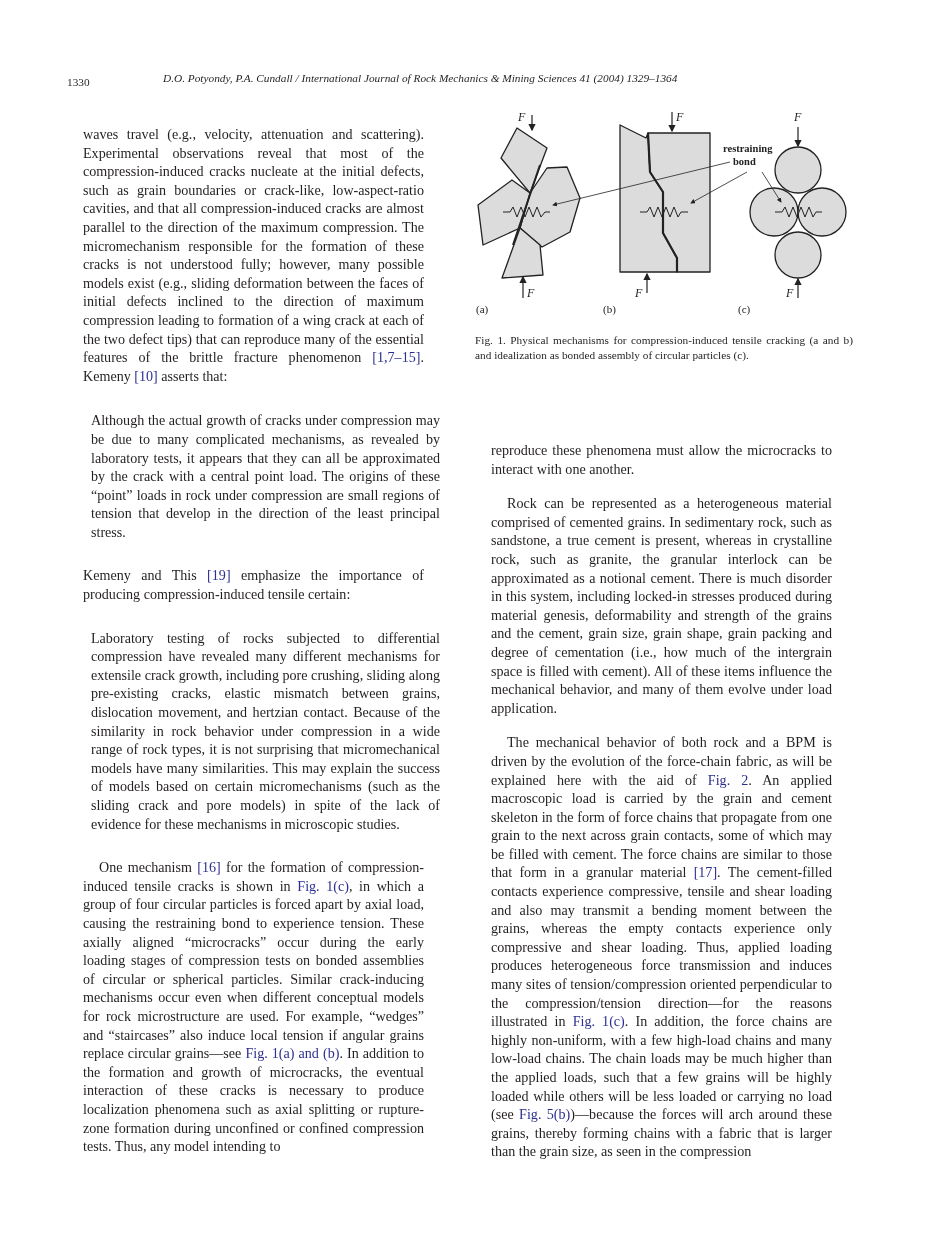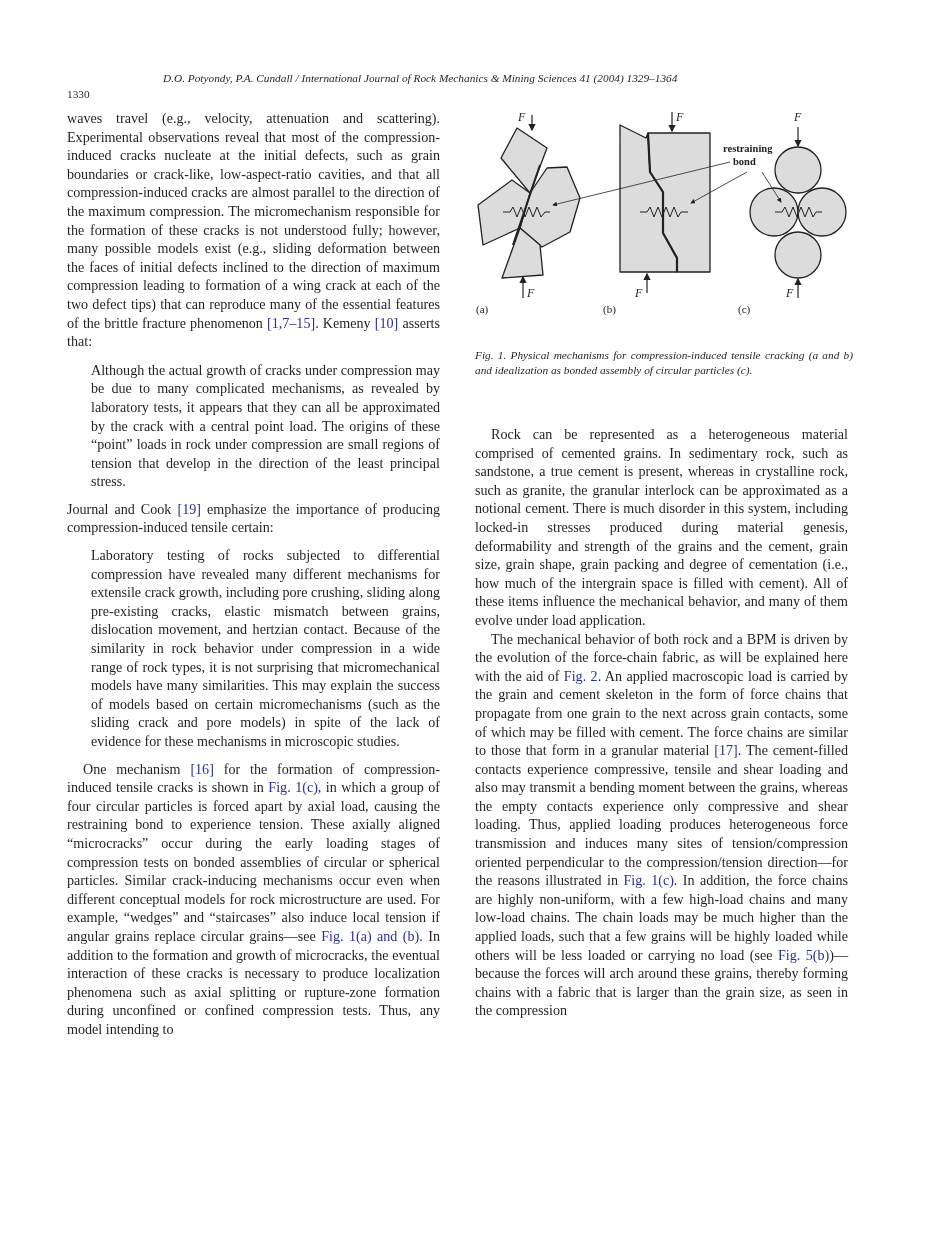--- a/index.html
+++ b/index.html
@@ -1,47 +1,47 @@
 <!DOCTYPE html>
 <html><head>
 <meta charset="utf-8">
 <style>
   html, body { margin: 0; padding: 0; background: #ffffff; }
   body { width: 927px; height: 1236px; position: relative; overflow: hidden;
          font-family: "Liberation Serif", "DejaVu Serif", serif; color: #231f20; }
   .running-head { position: absolute; top: 72px; left: 67px; width: 790px; font-size: 11.3px; }
-  .running-head .pno { position: absolute; left: 0; top: 16px; }
+  .running-head .pno { position: absolute; left: 0; top: 4px; }
   .running-head .jtitle { position: absolute; left: 90px; top: 0; font-style: italic; white-space: nowrap; margin-left: 6px; }
   .col { position: absolute; width: 373px; font-size: 14.1px; line-height: 18.6px; text-align: justify; }
-  .col p { margin: 0; hyphens: manual; }
+  .col p { margin: 16px; hyphens: manual; }
   .col p.indent { text-indent: 16px; }
   .col p.quote { margin: 0 0 0 24px; }
   .col-left { left: 67px; top: 109px; }
   .col-right { left: 475px; top: 425px; }
   .gap-s { height: 9px; }
   .gap-m { height: 10px; }
   .link { color: #2b2f8f; cursor: pointer; }
   .figure { position: absolute; left: 470px; top: 105px; width: 390px; height: 225px; }
   .figure svg { width: 390px; height: 225px; display: block; }
-  .caption { position: absolute; left: 475px; top: 348px; width: 378px; font-size: 11.3px; line-height: 15.2px; text-align: justify; font-style: italic; }
+  .caption { position: absolute; left: 475px; top: 333px; width: 378px; font-size: 11.3px; line-height: 15.2px; text-align: justify; }
 </style>
 </head>
 <body>
 
 <div class="running-head">
   <span class="pno">1330</span>
   <span class="jtitle">D.O. Potyondy, P.A. Cundall / International Journal of Rock Mechanics &amp; Mining Sciences 41 (2004) 1329–1364</span>
 </div>
 
 <div class="col col-left">
   <p><span>waves travel (e.g., velocity, attenuation and scattering). Experimental observations reveal that most of the compression-induced cracks nucleate at the initial defects, such as grain boundaries or crack-like, low-aspect-ratio cavities, and that all compression-induced cracks are almost parallel to the direction of the maximum compression. The micromechanism responsible for the formation of these cracks is not understood fully; however, many possible models exist (e.g., sliding deformation between the faces of initial defects inclined to the direction of maximum compression leading to formation of a wing crack at each of the two defect tips) that can reproduce many of the essential features of the brittle fracture phenomenon </span><span class="link">[1,7–15]</span><span>. Kemeny </span><span class="link">[10]</span><span> asserts that:</span></p>
   <div class="gap-m"></div>
   <p class="quote">Although the actual growth of cracks under compression may be due to many complicated mechanisms, as revealed by laboratory tests, it appears that they can all be approximated by the crack with a central point load. The origins of these “point” loads in rock under compression are small regions of tension that develop in the direction of the least principal stress.</p>
   <div class="gap-s"></div>
-  <p><span>Journal and Cook </span><span class="link">[19]</span><span> emphasize the importance of producing compression-induced tensile certain:</span></p>
+  <p><span>Kemeny and This </span><span class="link">[19]</span><span> emphasize the importance of producing compression-induced tensile certain:</span></p>
   <div class="gap-s"></div>
   <p class="quote">Laboratory testing of rocks subjected to differential compression have revealed many different mechanisms for extensile crack growth, including pore crushing, sliding along pre-existing cracks, elastic mismatch between grains, dislocation movement, and hertzian contact. Because of the similarity in rock behavior under compression in a wide range of rock types, it is not surprising that micromechanical models have many similarities. This may explain the success of models based on certain micromechanisms (such as the sliding crack and pore models) in spite of the lack of evidence for these mechanisms in microscopic studies.</p>
   <div class="gap-s"></div>
   <p class="indent"><span>One mechanism </span><span class="link">[16]</span><span> for the formation of compression-induced tensile cracks is shown in </span><span class="link">Fig. 1(c)</span><span>, in which a group of four circular particles is forced apart by axial load, causing the restraining bond to experience tension. These axially aligned “microcracks” occur during the early loading stages of compression tests on bonded assemblies of circular or spherical particles. Similar crack-inducing mechanisms occur even when different conceptual models for rock microstructure are used. For example, “wedges” and “staircases” also induce local tension if angular grains replace circular grains—see </span><span class="link">Fig. 1(a) and (b)</span><span>. In addition to the formation and growth of microcracks, the eventual interaction of these cracks is necessary to produce localization phenomena such as axial splitting or rupture-zone formation during unconfined or confined compression tests. Thus, any model intending to</span></p>
 </div>
 
 <div class="figure">
   <svg viewBox="0 0 390 225" xmlns="http://www.w3.org/2000/svg">
     <defs>
       <marker id="ah" markerWidth="6" markerHeight="6" refX="5" refY="3" orient="auto">
@@ -93,15 +93,16 @@
       <text x="263" y="60" font-size="10.5" font-weight="bold">bond</text>
       <text x="6" y="208" font-size="11">(a)</text>
       <text x="133" y="208" font-size="11">(b)</text>
       <text x="268" y="208" font-size="11">(c)</text>
     </g>
   </svg>
 </div>
 <div class="caption">Fig. 1. Physical mechanisms for compression-induced tensile cracking (a and b) and idealization as bonded assembly of circular particles (c).</div>
 
 <div class="col col-right">
+  <p>reproduce these phenomena must allow the microcracks to interact with one another.</p>
   <p class="indent">Rock can be represented as a heterogeneous material comprised of cemented grains. In sedimentary rock, such as sandstone, a true cement is present, whereas in crystalline rock, such as granite, the granular interlock can be approximated as a notional cement. There is much disorder in this system, including locked-in stresses produced during material genesis, deformability and strength of the grains and the cement, grain size, grain shape, grain packing and degree of cementation (i.e., how much of the intergrain space is filled with cement). All of these items influence the mechanical behavior, and many of them evolve under load application.</p>
   <p class="indent"><span>The mechanical behavior of both rock and a BPM is driven by the evolution of the force-chain fabric, as will be explained here with the aid of </span><span class="link">Fig. 2</span><span>. An applied macroscopic load is carried by the grain and cement skeleton in the form of force chains that propagate from one grain to the next across grain contacts, some of which may be filled with cement. The force chains are similar to those that form in a granular material </span><span class="link">[17]</span><span>. The cement-filled contacts experience compressive, tensile and shear loading and also may transmit a bending moment between the grains, whereas the empty contacts experience only compressive and shear loading. Thus, applied loading produces heterogeneous force transmission and induces many sites of tension/compression oriented perpendicular to the compression/tension direction—for the reasons illustrated in </span><span class="link">Fig. 1(c)</span><span>. In addition, the force chains are highly non-uniform, with a few high-load chains and many low-load chains. The chain loads may be much higher than the applied loads, such that a few grains will be highly loaded while others will be less loaded or carrying no load (see </span><span class="link">Fig. 5(b)</span><span>)—because the forces will arch around these grains, thereby forming chains with a fabric that is larger than the grain size, as seen in the compression</span></p>
 </div>
 
 </body></html>

